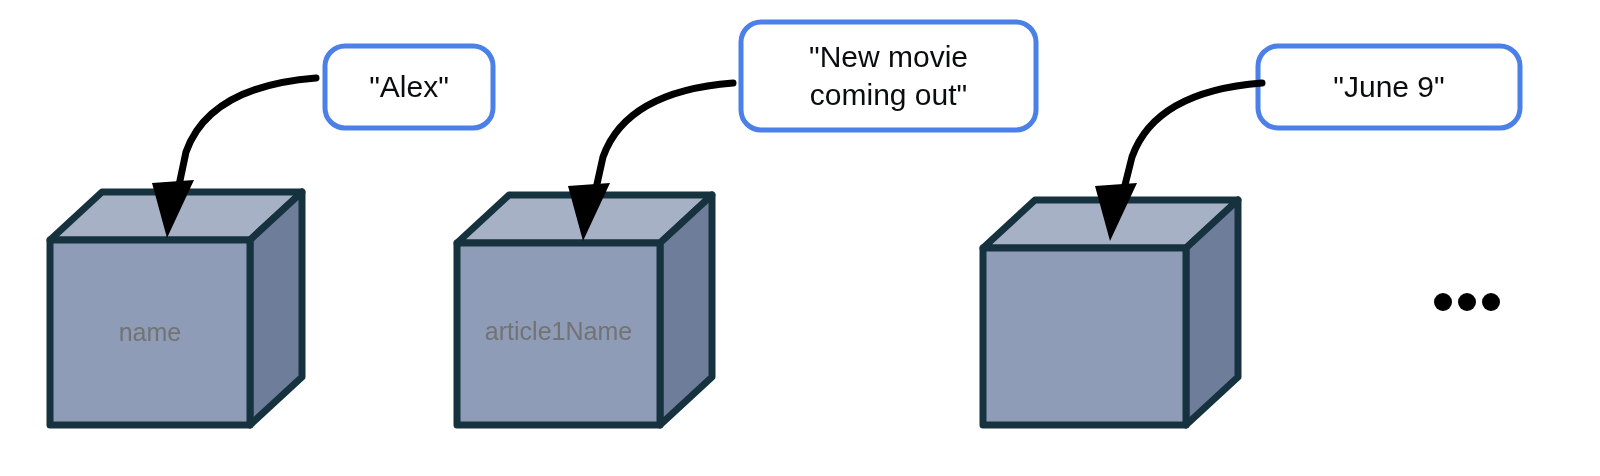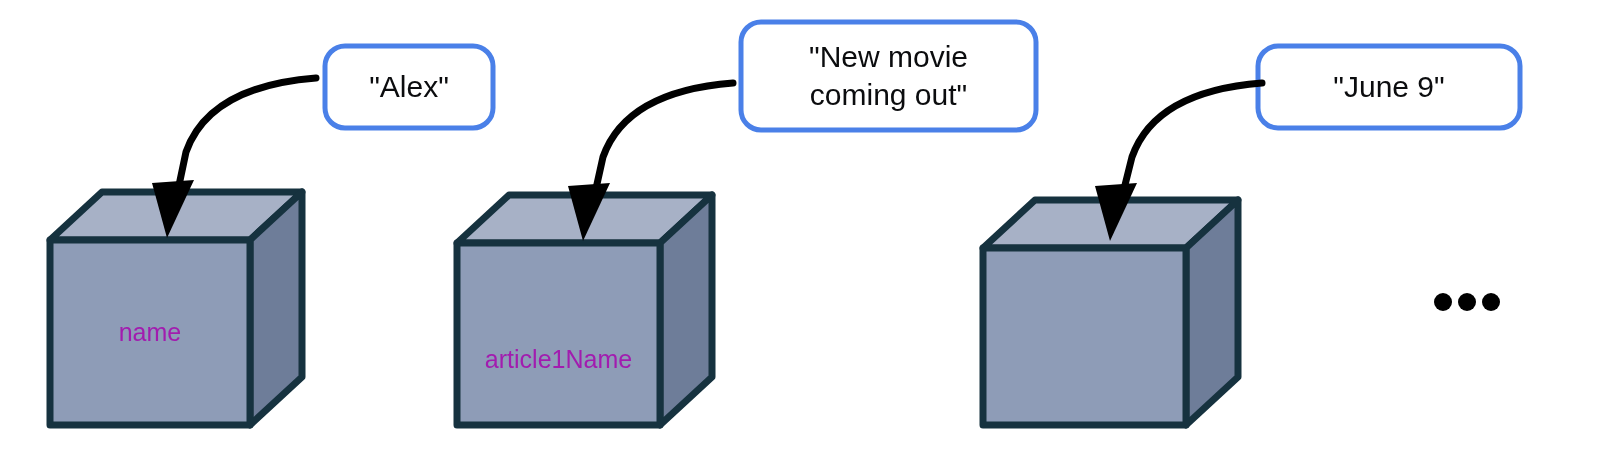--- a/index.html
+++ b/index.html
@@ -19,21 +19,21 @@
   }
   #vector-layer {
     position: absolute;
     left: 0;
     top: 0;
     width: 1600px;
     height: 476px;
   }
   .cube-label {
     position: absolute;
-    color: #a21caf;
+    color: #737373;
     font-size: 25px;
     font-family: "Liberation Sans", sans-serif;
     white-space: nowrap;
     text-align: center;
     pointer-events: none;
   }
   .bubble-text {
     position: absolute;
     color: #0b0c0e;
     font-size: 30px;
@@ -92,21 +92,21 @@
 
     <g>
       <circle cx="1443" cy="302" r="9" fill="#000000"></circle>
       <circle cx="1467" cy="302" r="9" fill="#000000"></circle>
       <circle cx="1491" cy="302" r="9" fill="#000000"></circle>
     </g>
   </svg>
 
   <div class="cube-label" style="left:50px; top:318px; width:200px;">name</div>
 
-  <div class="cube-label" style="left:457px; top:317px; width:203px;margin-top:28px;">article1Name</div>
+  <div class="cube-label" style="left:457px; top:317px; width:203px;">article1Name</div>
 
 
   <div class="bubble-text" style="left:325px; top:68px; width:168px;">"Alex"</div>
 
   <div class="bubble-text" style="left:741px; top:38px; width:295px;">"New movie
 coming out"</div>
 
   <div class="bubble-text" style="left:1258px; top:68px; width:262px;">"June 9"</div>
 
 </div>

